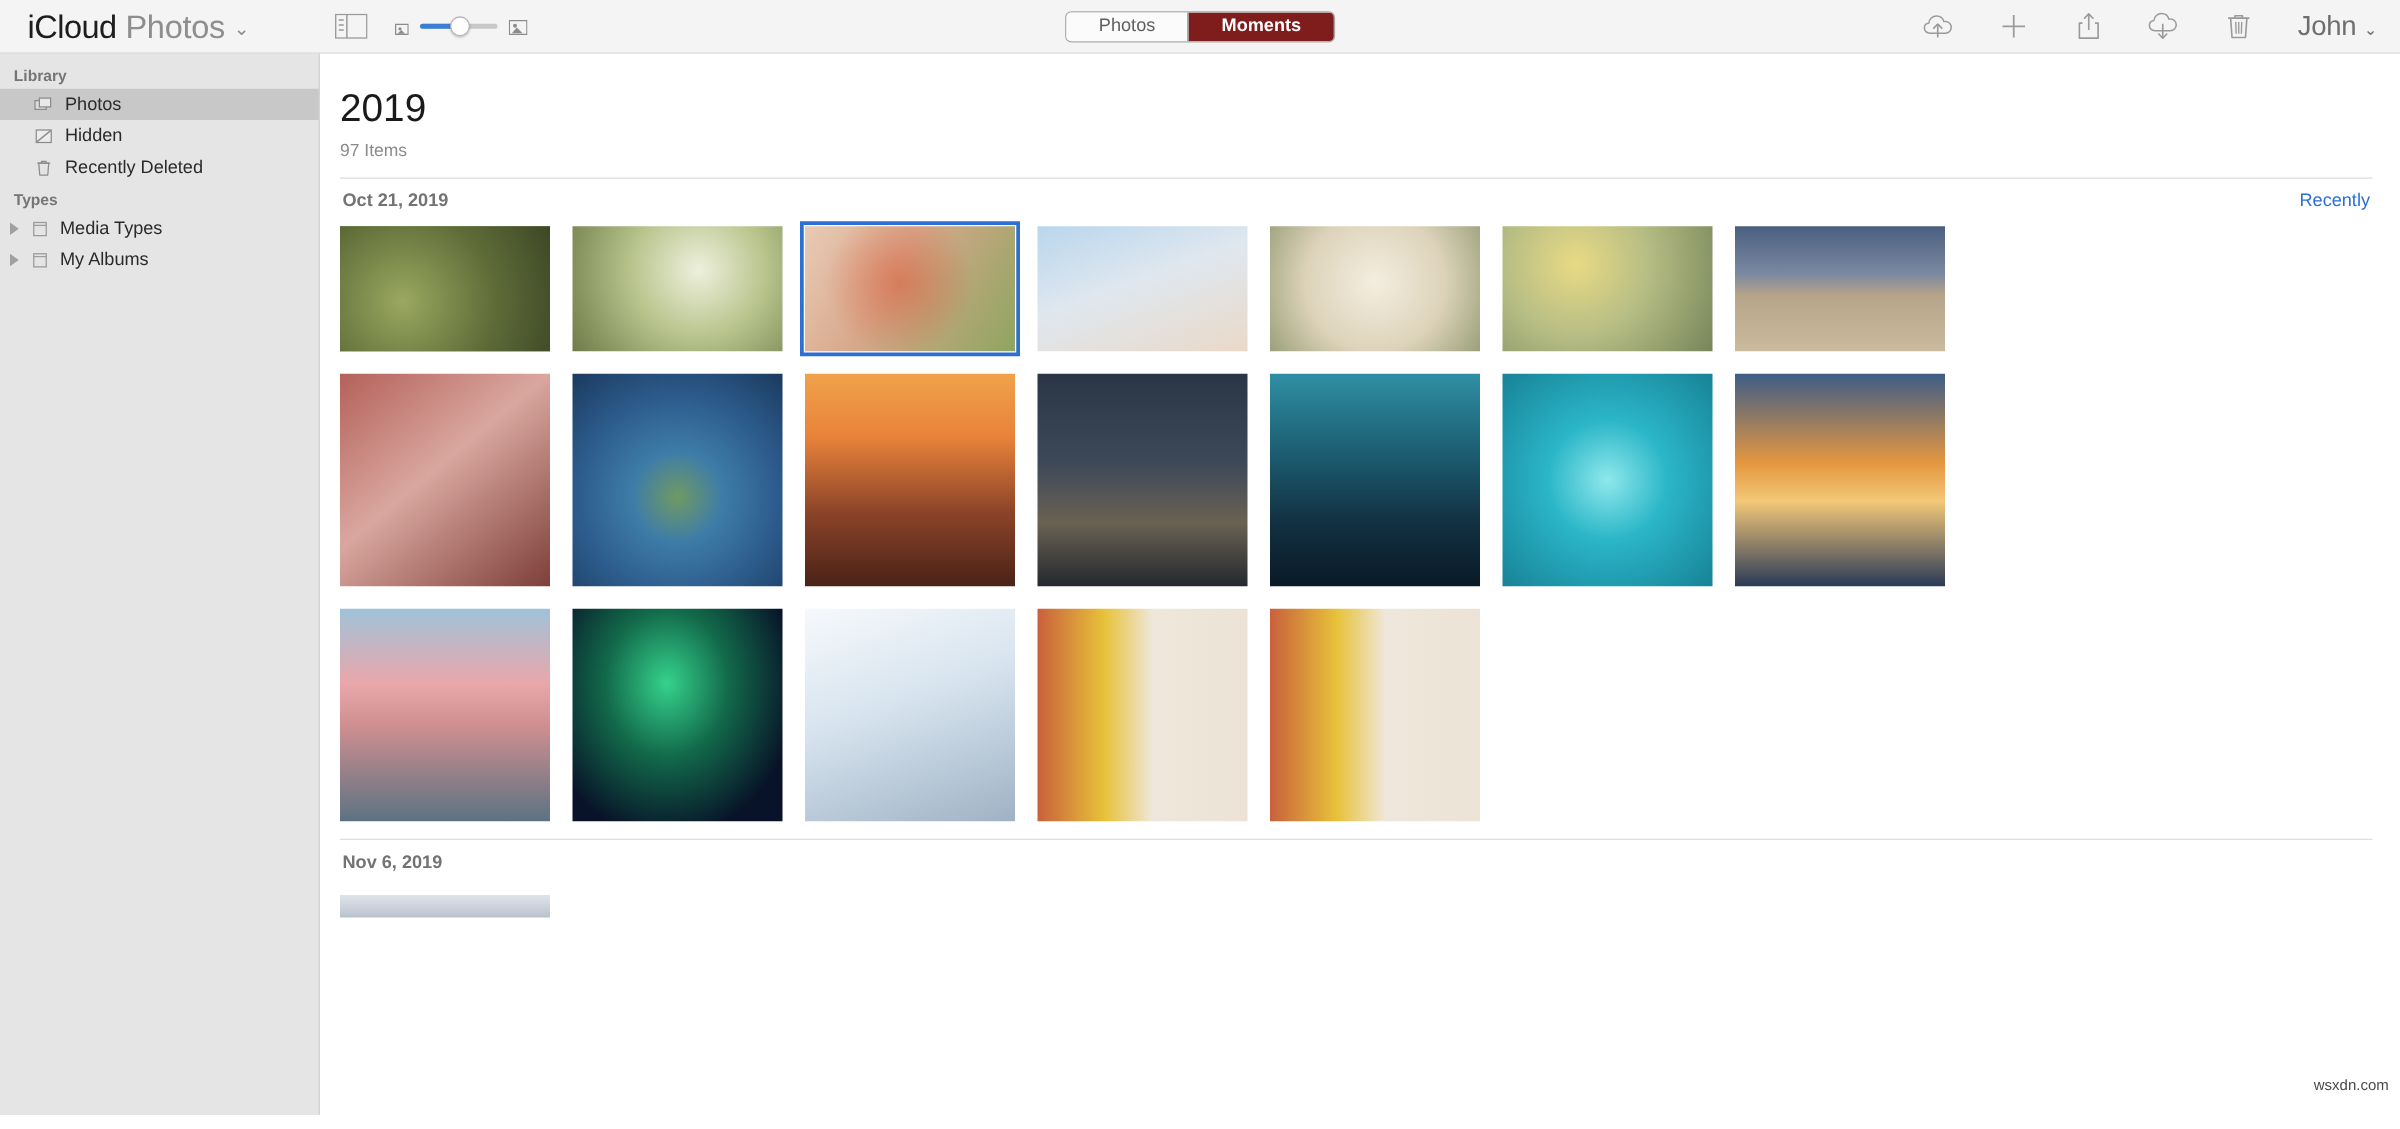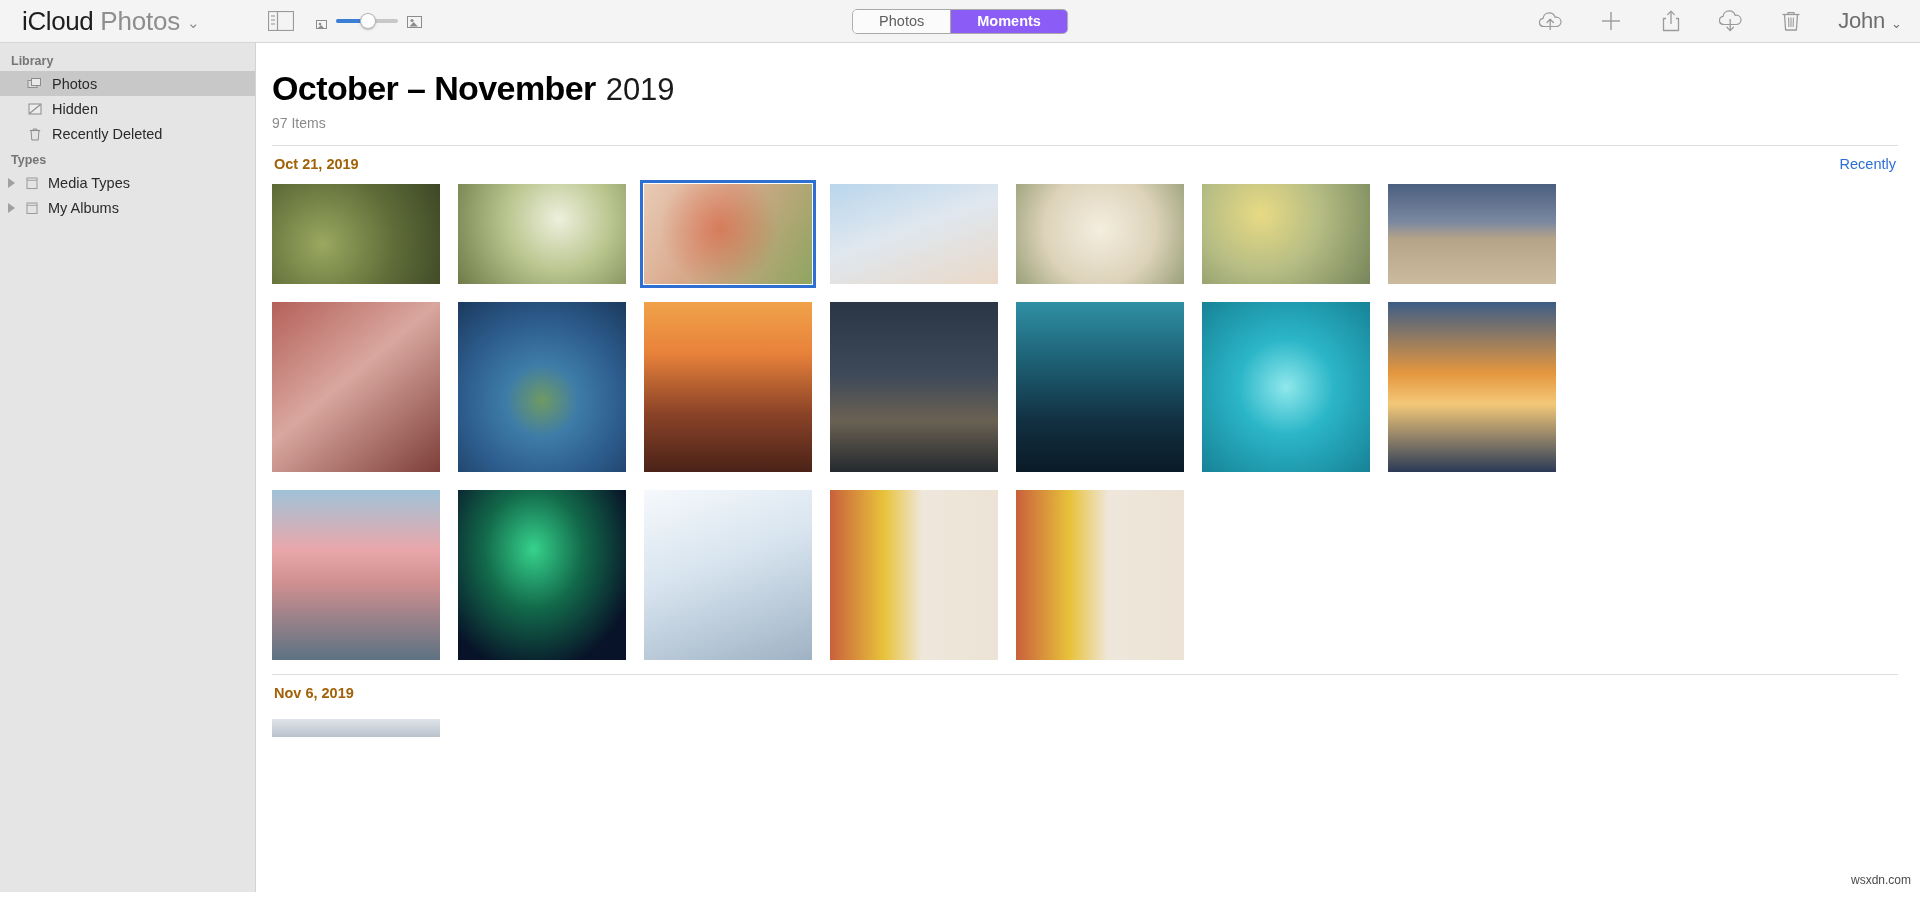--- a/index.html
+++ b/index.html
@@ -67,21 +67,21 @@
   }
   .seg {
     font-size: 14.5px;
     padding: 0 26px;
     display: flex; align-items: center; justify-content: center;
     color: #5e5e5e;
     cursor: pointer;
     background: #fbfbfb;
   }
   .seg + .seg { border-left: 1px solid #a9a9a9; }
-  .seg.active { background: #8b5cf6; color: #ffffff; font-weight: bold; }
+  .seg.active { background: #7f1d1d; color: #ffffff; font-weight: bold; }
 
   .tb-right {
     margin-left: auto; margin-right: 18px;
     display: flex; align-items: center; gap: 34px;
   }
   .tb-icon { width: 26px; height: 26px; cursor: pointer; }
   .account { display: flex; align-items: baseline; gap: 6px; cursor: pointer; }
   .account-name { font-size: 22px; color: #6e6e6e; letter-spacing: -0.2px; }
   .account-caret { font-size: 13px; color: #6e6e6e; }
 
@@ -131,21 +131,21 @@
   .title-main { font-size: 34px; font-weight: bold; color: #000; letter-spacing: -0.6px; }
   .title-year { font-size: 31px; color: #1a1a1a; font-weight: normal; }
   .item-count { font-size: 14px; color: #8a8a8a; margin-top: 7px; }
 
   .date-header {
     display: flex; align-items: center; justify-content: space-between;
     border-top: 1px solid #dedede;
     margin-top: 14px;
     padding: 10px 2px 8px 2px;
   }
-  .date-label { font-size: 14.5px; font-weight: bold; color: #a16207; }
+  .date-label { font-size: 14.5px; font-weight: bold; color: #737373; }
   .deselect-link { font-size: 14.5px; color: #2b6fd6; cursor: pointer; }
 
   .grid {
     display: grid;
     grid-template-columns: repeat(7, 168px);
     gap: 18px;
     margin-top: 4px;
   }
   .cell {
     width: 168px; height: 100px;
@@ -160,21 +160,21 @@
   .cell.tall .thumb { height: 170px; }
   .cell.tall { height: 170px; }
   .cell.selected .thumb {
     outline: 3px solid #2e6fd4;
     outline-offset: 1px;
   }
   .row2 { margin-top: 18px; }
   .row3 { margin-top: 18px; }
 
   .watermark {
-    position: absolute; right: 6px; bottom: 4px;
+    position: absolute; right: 6px; bottom: 16px;
     font-size: 12px; color: #4a4a4a; background: #ffffff;
     padding: 1px 3px;
   }
   .partial-row { margin-top: 10px; }
   .partial-thumb { width: 168px; height: 18px; background-size: cover; background-position: center top; }
 </style>
 </head>
 <body>
 
 <div class="toolbar">
@@ -332,21 +332,20 @@
         </svg>
       </span>
       <span>My Albums</span>
     </div>
   </div>
 
   <div class="content">
     <div class="content-inner">
 
       <div class="title-row">
-        <span class="title-main">October – November</span>
         <span class="title-year">2019</span>
       </div>
       <div class="item-count">97 Items</div>
 
       <div class="date-header">
         <span class="date-label">Oct 21, 2019</span>
         <span class="deselect-link">Recently</span>
       </div>
 
       <div class="grid">

